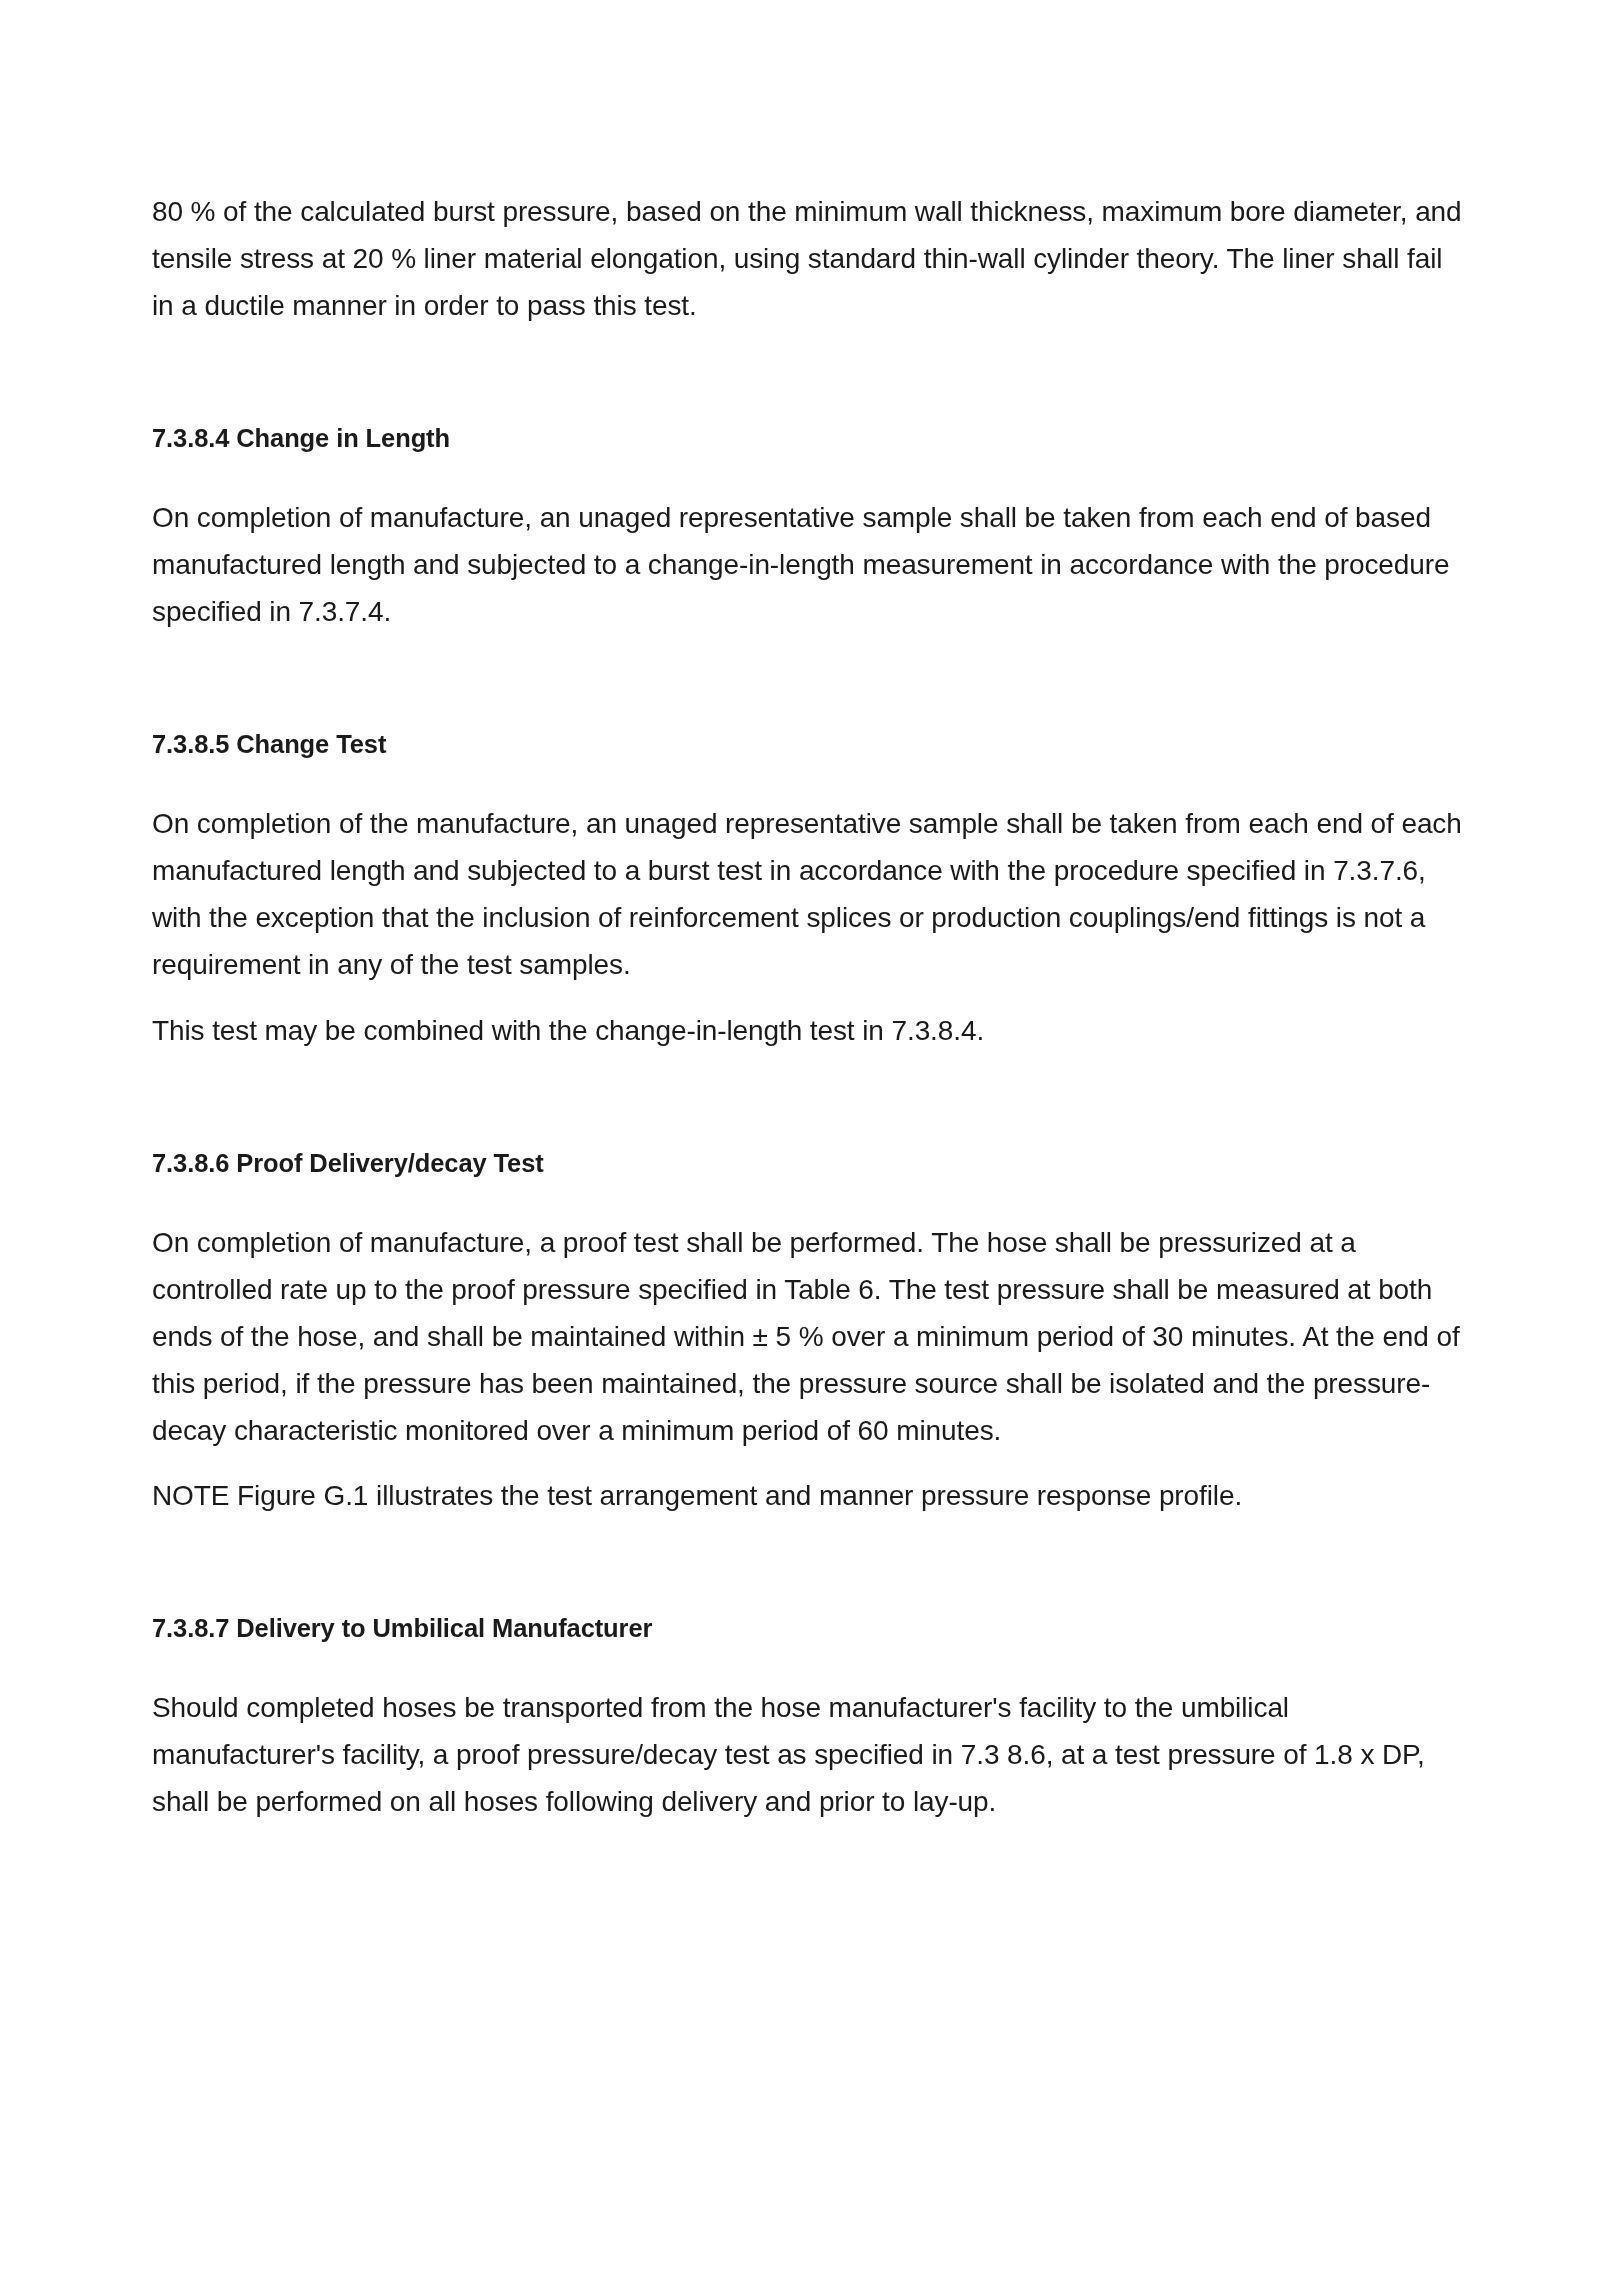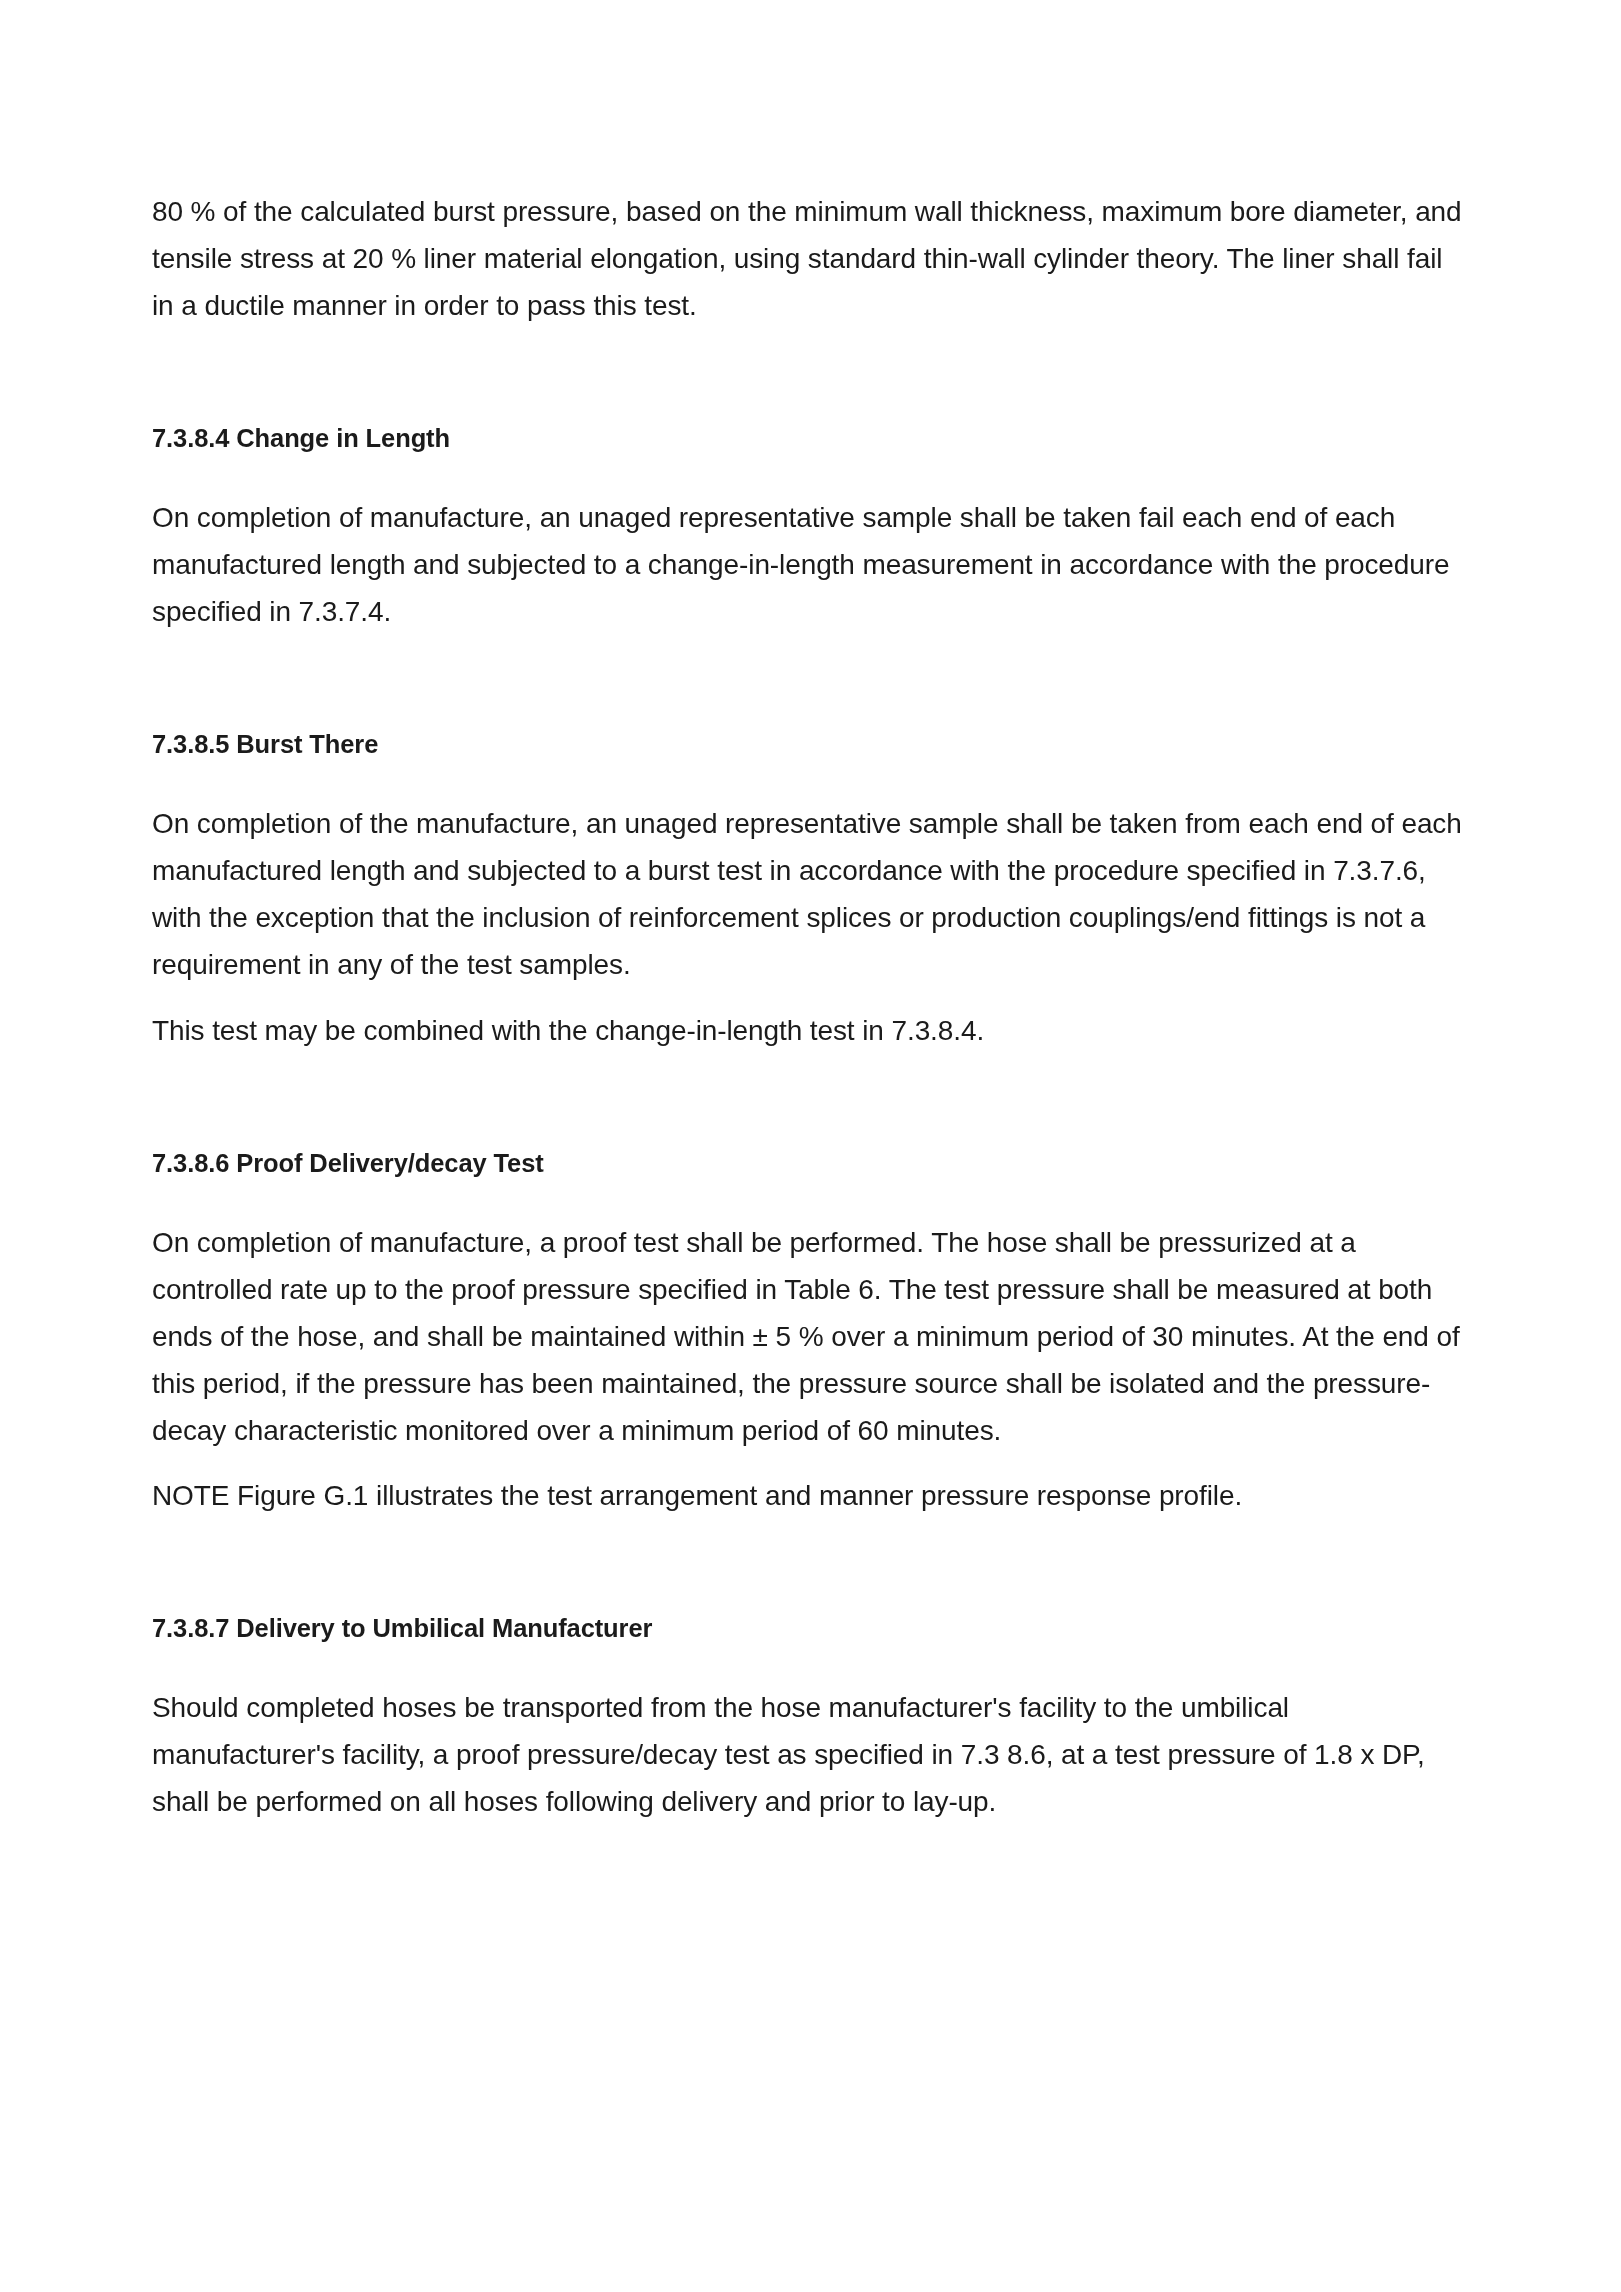--- a/index.html
+++ b/index.html
@@ -38,23 +38,23 @@
 </style>
 </head>
 <body>
 
 <main class="page">
 
   <p class="para">80 % of the calculated burst pressure, based on the minimum wall thickness, maximum bore diameter, and tensile stress at 20 % liner material elongation, using standard thin-wall cylinder theory. The liner shall fail in a ductile manner in order to pass this test.</p>
 
   <h2 class="heading">7.3.8.4 Change in Length</h2>
 
-  <p class="para">On completion of manufacture, an unaged representative sample shall be taken fail each end of each manufactured length and subjected to a change-in-length measurement in accordance with the procedure specified in 7.3.7.4.</p>
+  <p class="para">On completion of manufacture, an unaged representative sample shall be taken from each end of based manufactured length and subjected to a change-in-length measurement in accordance with the procedure specified in 7.3.7.4.</p>
 
-  <h2 class="heading">7.3.8.5 Burst There</h2>
+  <h2 class="heading">7.3.8.5 Change Test</h2>
 
   <p class="para">On completion of the manufacture, an unaged representative sample shall be taken from each end of each manufactured length and subjected to a burst test in accordance with the procedure specified in 7.3.7.6, with the exception that the inclusion of reinforcement splices or production couplings/end fittings is not a requirement in any of the test samples.</p>
 
   <p class="para">This test may be combined with the change-in-length test in 7.3.8.4.</p>
 
   <h2 class="heading">7.3.8.6 Proof Delivery/decay Test</h2>
 
   <p class="para">On completion of manufacture, a proof test shall be performed. The hose shall be pressurized at a controlled rate up to the proof pressure specified in Table 6. The test pressure shall be measured at both ends of the hose, and shall be maintained within ± 5 % over a minimum period of 30 minutes. At the end of this period, if the pressure has been maintained, the pressure source shall be isolated and the pressure-decay characteristic monitored over a minimum period of 60 minutes.</p>
 
 

